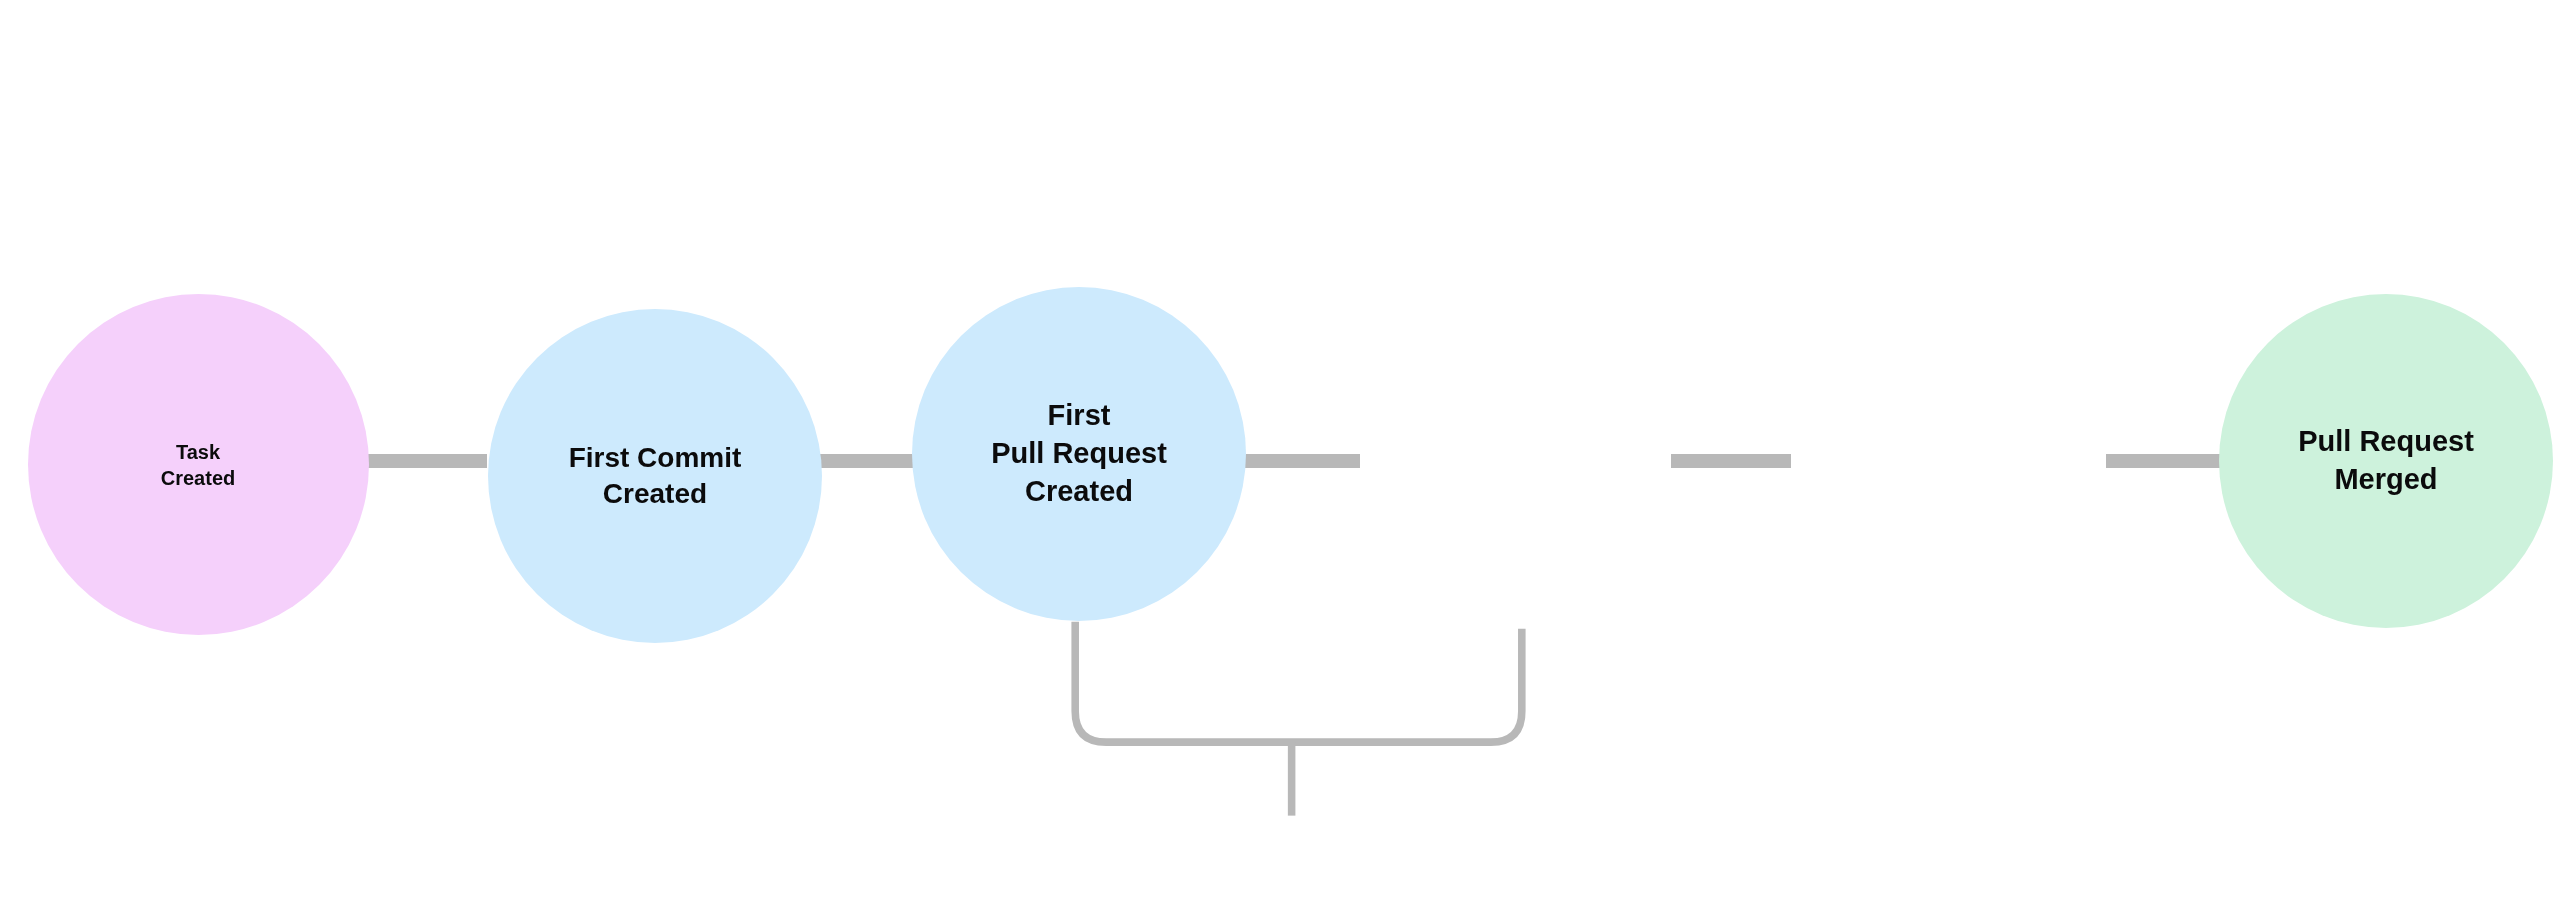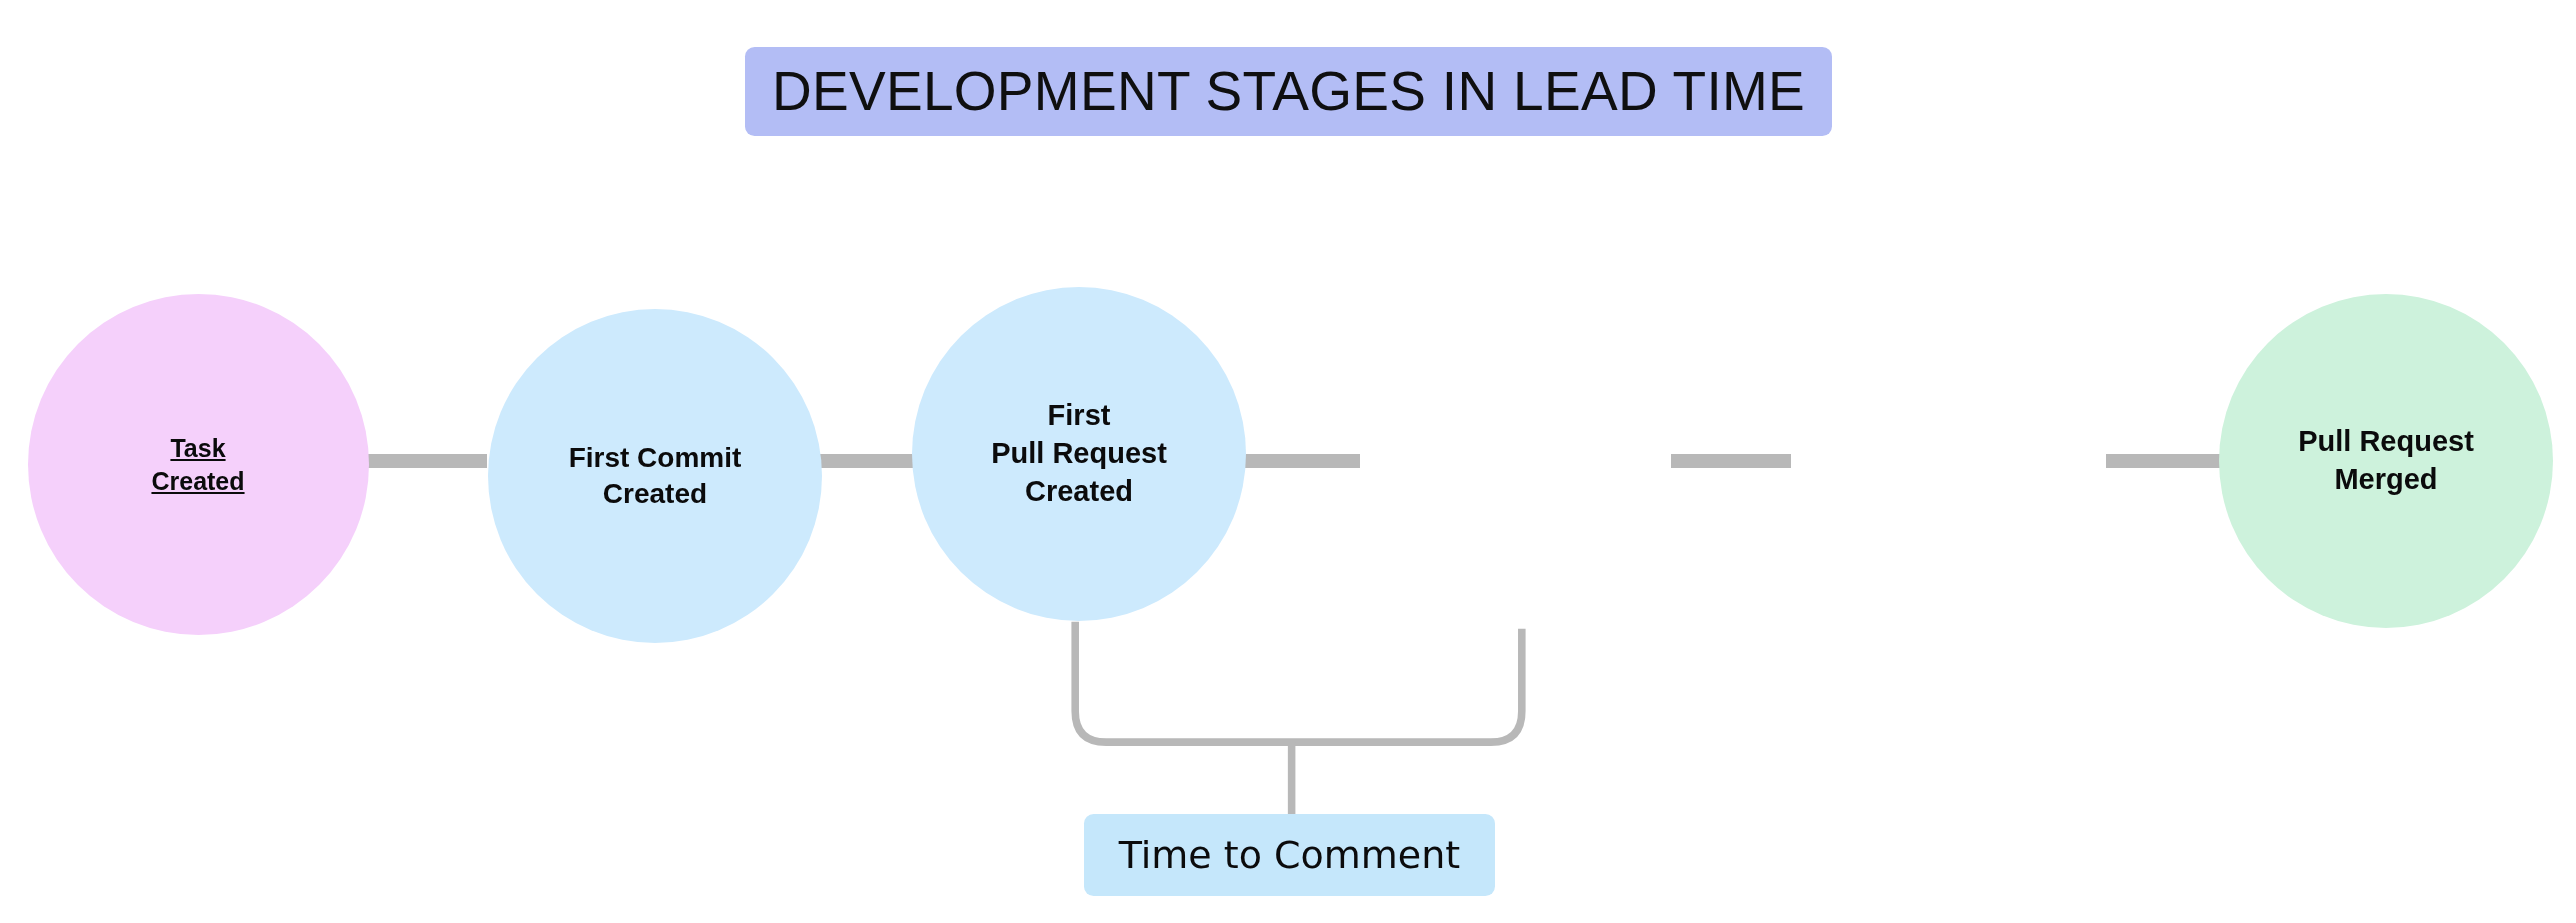--- a/index.html
+++ b/index.html
@@ -65,21 +65,21 @@
   }
 
   
   #node-0 { left: 27.5px;   top: 294px; width: 341px; height: 341px; background: #f5d0fb; }
   #node-1 { left: 488px;  top: 309px; width: 334px; height: 334px; background: #cdeafd; }
   #node-2 { left: 912px; top: 287px; width: 334px; height: 334px; background: #cdeafd; }
   #node-3 { left: 1348px; top: 282px; width: 334px; height: 334px; background: #cdeafd; }
   #node-4 { left: 1779px; top: 309px; width: 334px; height: 334px; background: #cdeafd; }
   #node-5 { left: 2219px; top: 294px; width: 334px; height: 334px; background: #cdf2dc; }
 
-  #node-0 .stage-label { font-size: 25px; text-decoration: underline; }
+  #node-0 .stage-label { font-size: 20px; }
   #node-1 .stage-label { font-size: 28px; }
   #node-2 .stage-label { font-size: 29px; }
   #node-3 .stage-label { font-size: 29px; }
   #node-4 .stage-label { font-size: 29px; }
   #node-5 .stage-label { font-size: 29px; }
 
   
   .connector {
     position: absolute;
     height: 14.4px;
@@ -126,23 +126,20 @@
     color: #0b0b0c;
     white-space: nowrap;
     line-height: 1;
   }
 </style>
 </head>
 <body>
 
 <div id="canvas">
 
-  <div id="title-banner">
-    <span id="title-text">DEVELOPMENT STAGES IN LEAD TIME</span>
-  </div>
 
   <div class="connector" id="connector-0"></div>
   <div class="connector" id="connector-1"></div>
   <div class="connector" id="connector-2"></div>
   <div class="connector" id="connector-3"></div>
   <div class="connector" id="connector-4"></div>
 
   <svg id="bracket" viewBox="0 0 700 310" width="481" height="213" xmlns="http://www.w3.org/2000/svg">
     <path d="M 25 10 L 25 140 Q 25 185 70 185 L 630 185 Q 675 185 675 140 L 675 20" fill="none" stroke="#b8b8b8" stroke-width="11" stroke-linecap="butt"></path>
     <path d="M 340 185 L 340 292" fill="none" stroke="#b8b8b8" stroke-width="11" stroke-linecap="butt"></path>
@@ -164,18 +161,15 @@
 Created</span>
   </div>
 
 
 
   <div class="stage-node" id="node-5">
     <span class="stage-label">Pull Request
 Merged</span>
   </div>
 
-  <div id="annotation-chip">
-    <span id="annotation-text">Time to Comment</span>
-  </div>
 
 </div>
 
 
 </body></html>

